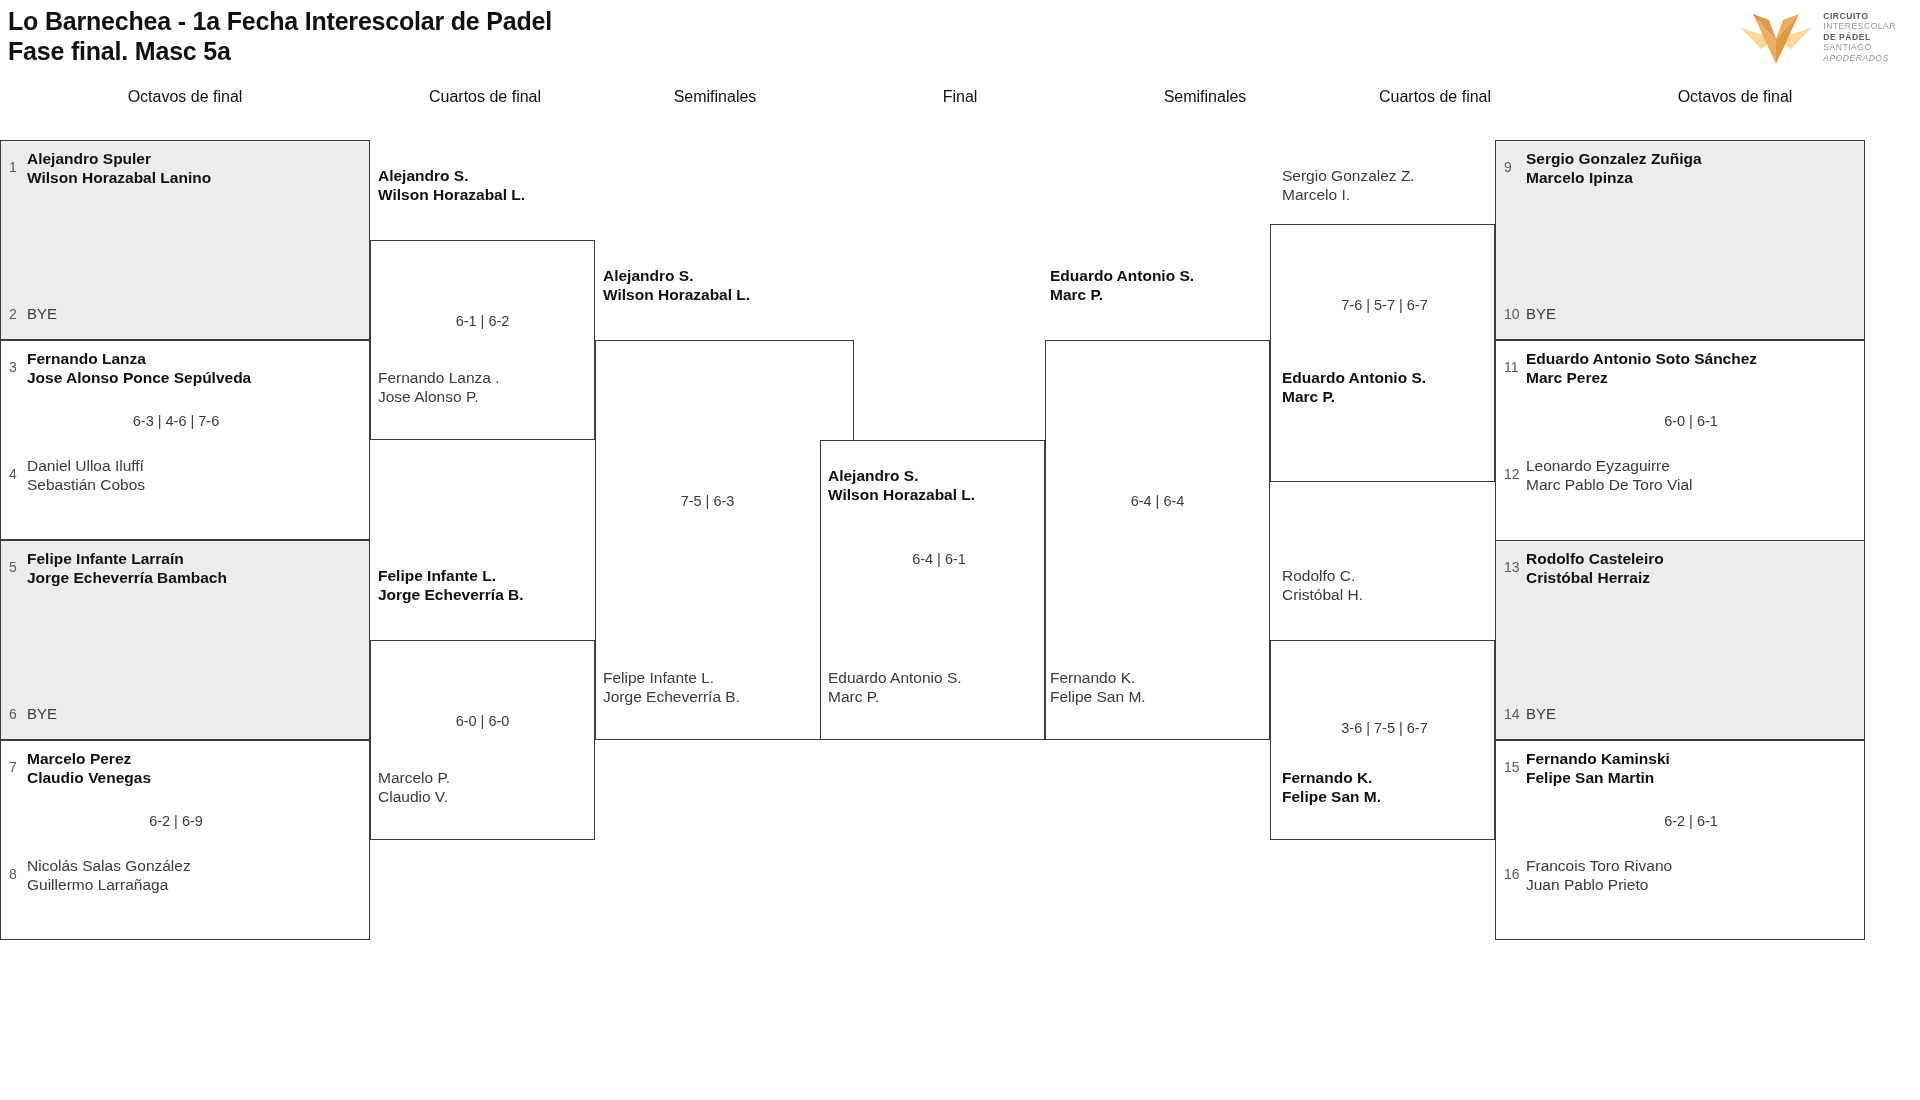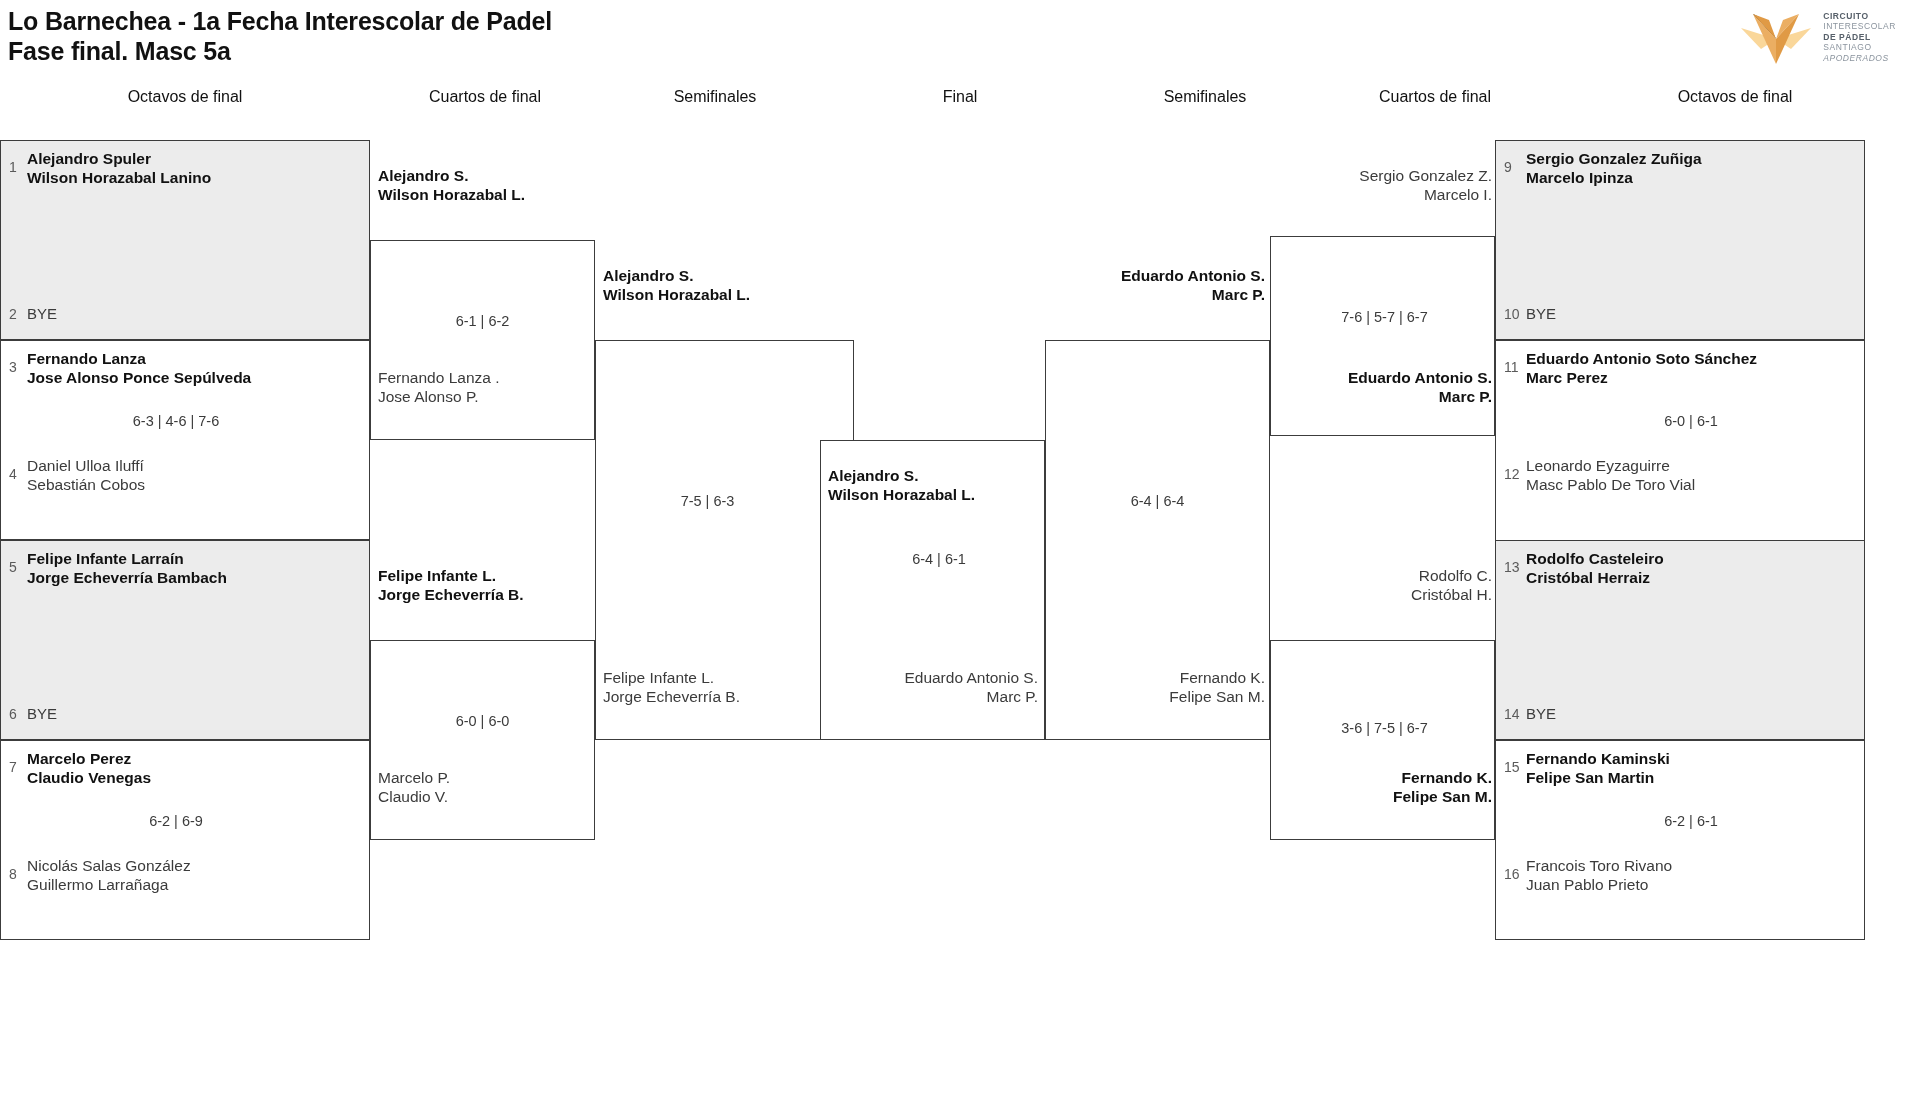--- a/index.html
+++ b/index.html
@@ -47,21 +47,21 @@
   .players {
     position: absolute; font-size: 15.5px; line-height: 19px; color: #111;
   }
   .players.win { font-weight: 700; }
   .players.lose { font-weight: 400; color: #3b3b3b; }
   .players.bye  { font-weight: 400; color: #3b3b3b; font-size: 15px; }
 
   .score {
     position: absolute; font-size: 14.5px; color: #3b3b3b; text-align: center;
   }
-  .label-r { text-align: right; }
+  .label-r { }
   .label-l { text-align: left; }
 </style>
 </head>
 <body>
 
 <div class="header">
   <div class="title-block">
     <div class="title-line">Lo Barnechea - 1a Fecha Interescolar de Padel</div>
     <div class="title-line">Fase final. Masc 5a</div>
   </div>
@@ -203,21 +203,21 @@
   </div>
   <div class="players win label-r" style="left:1050px; top:266px; width:215px;">
     <div>Eduardo Antonio S.</div>
     <div>Marc P.</div>
   </div>
   <div class="players lose label-r" style="left:1050px; top:668px; width:215px;">
     <div>Fernando K.</div>
     <div>Felipe San M.</div>
   </div>
 
-  <div class="cell" style="left:1270px; top:236px; width:225px; height:200px;">
+  <div class="cell" style="left:1270px; top:224px; width:225px; height:258px;">
     <div class="score" style="left:2px; top:72px; width:223px;">7-6 | 5-7 | 6-7</div>
   </div>
   <div class="players lose label-r" style="left:1282px; top:166px; width:210px;">
     <div>Sergio Gonzalez Z.</div>
     <div>Marcelo I.</div>
   </div>
   <div class="players win label-r" style="left:1282px; top:368px; width:210px;">
     <div>Eduardo Antonio S.</div>
     <div>Marc P.</div>
   </div>
@@ -249,21 +249,21 @@
   <div class="cell" style="left:1495px; top:340px; width:370px; height:216px;">
     <div class="seed" style="left:8px; top:18px;">11</div>
     <div class="players win" style="left:30px; top:8px;">
       <div>Eduardo Antonio Soto Sánchez</div>
       <div>Marc Perez</div>
     </div>
     <div class="score" style="left:20px; top:72px; width:350px;">6-0 | 6-1</div>
     <div class="seed" style="left:8px; top:125px;">12</div>
     <div class="players lose" style="left:30px; top:115px;">
       <div>Leonardo Eyzaguirre</div>
-      <div>Masc Pablo De Toro Vial</div>
+      <div>Marc Pablo De Toro Vial</div>
     </div>
   </div>
 
   <div class="cell shaded" style="left:1495px; top:540px; width:370px; height:200px;">
     <div class="seed" style="left:8px; top:18px;">13</div>
     <div class="players win" style="left:30px; top:8px;">
       <div>Rodolfo Casteleiro</div>
       <div>Cristóbal Herraiz</div>
     </div>
     <div class="seed" style="left:8px; top:165px;">14</div>

